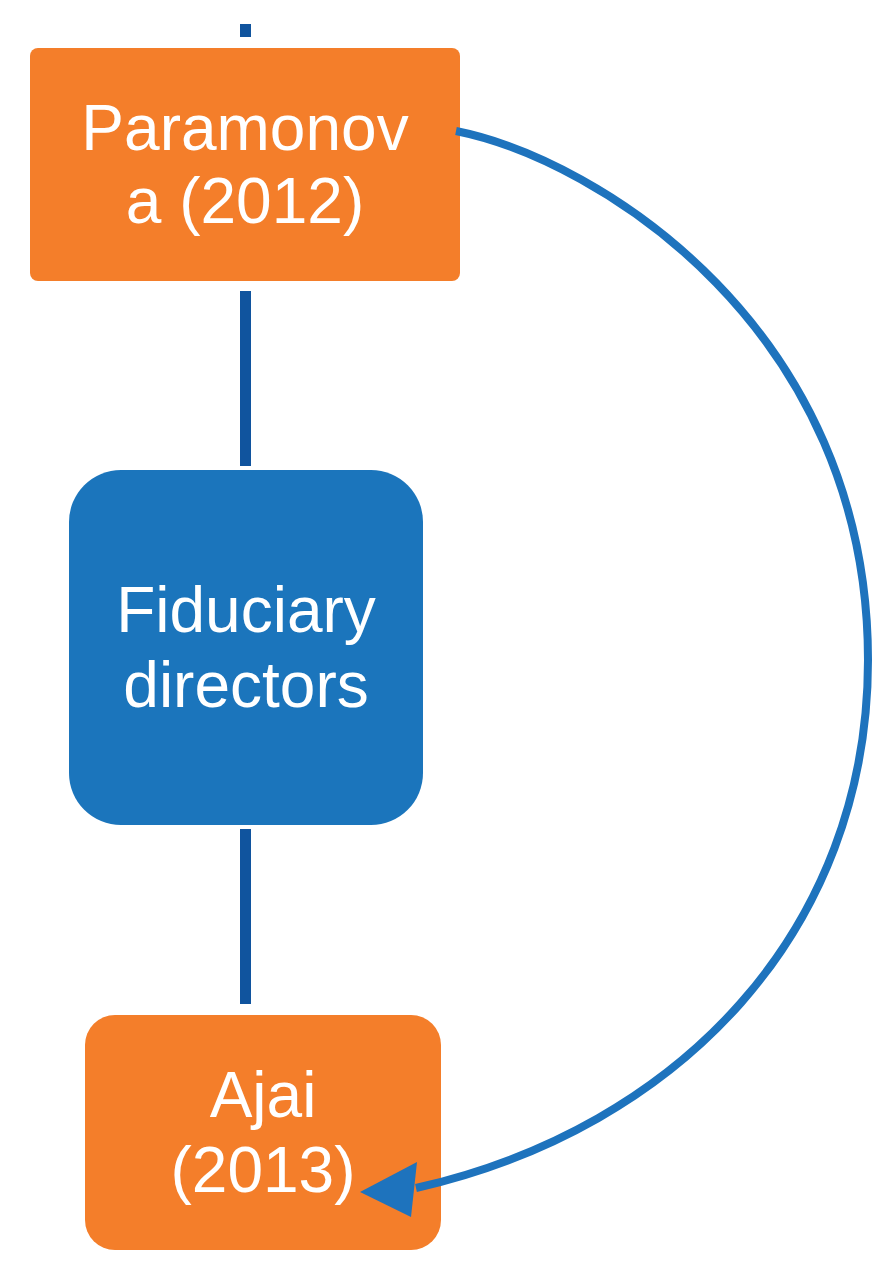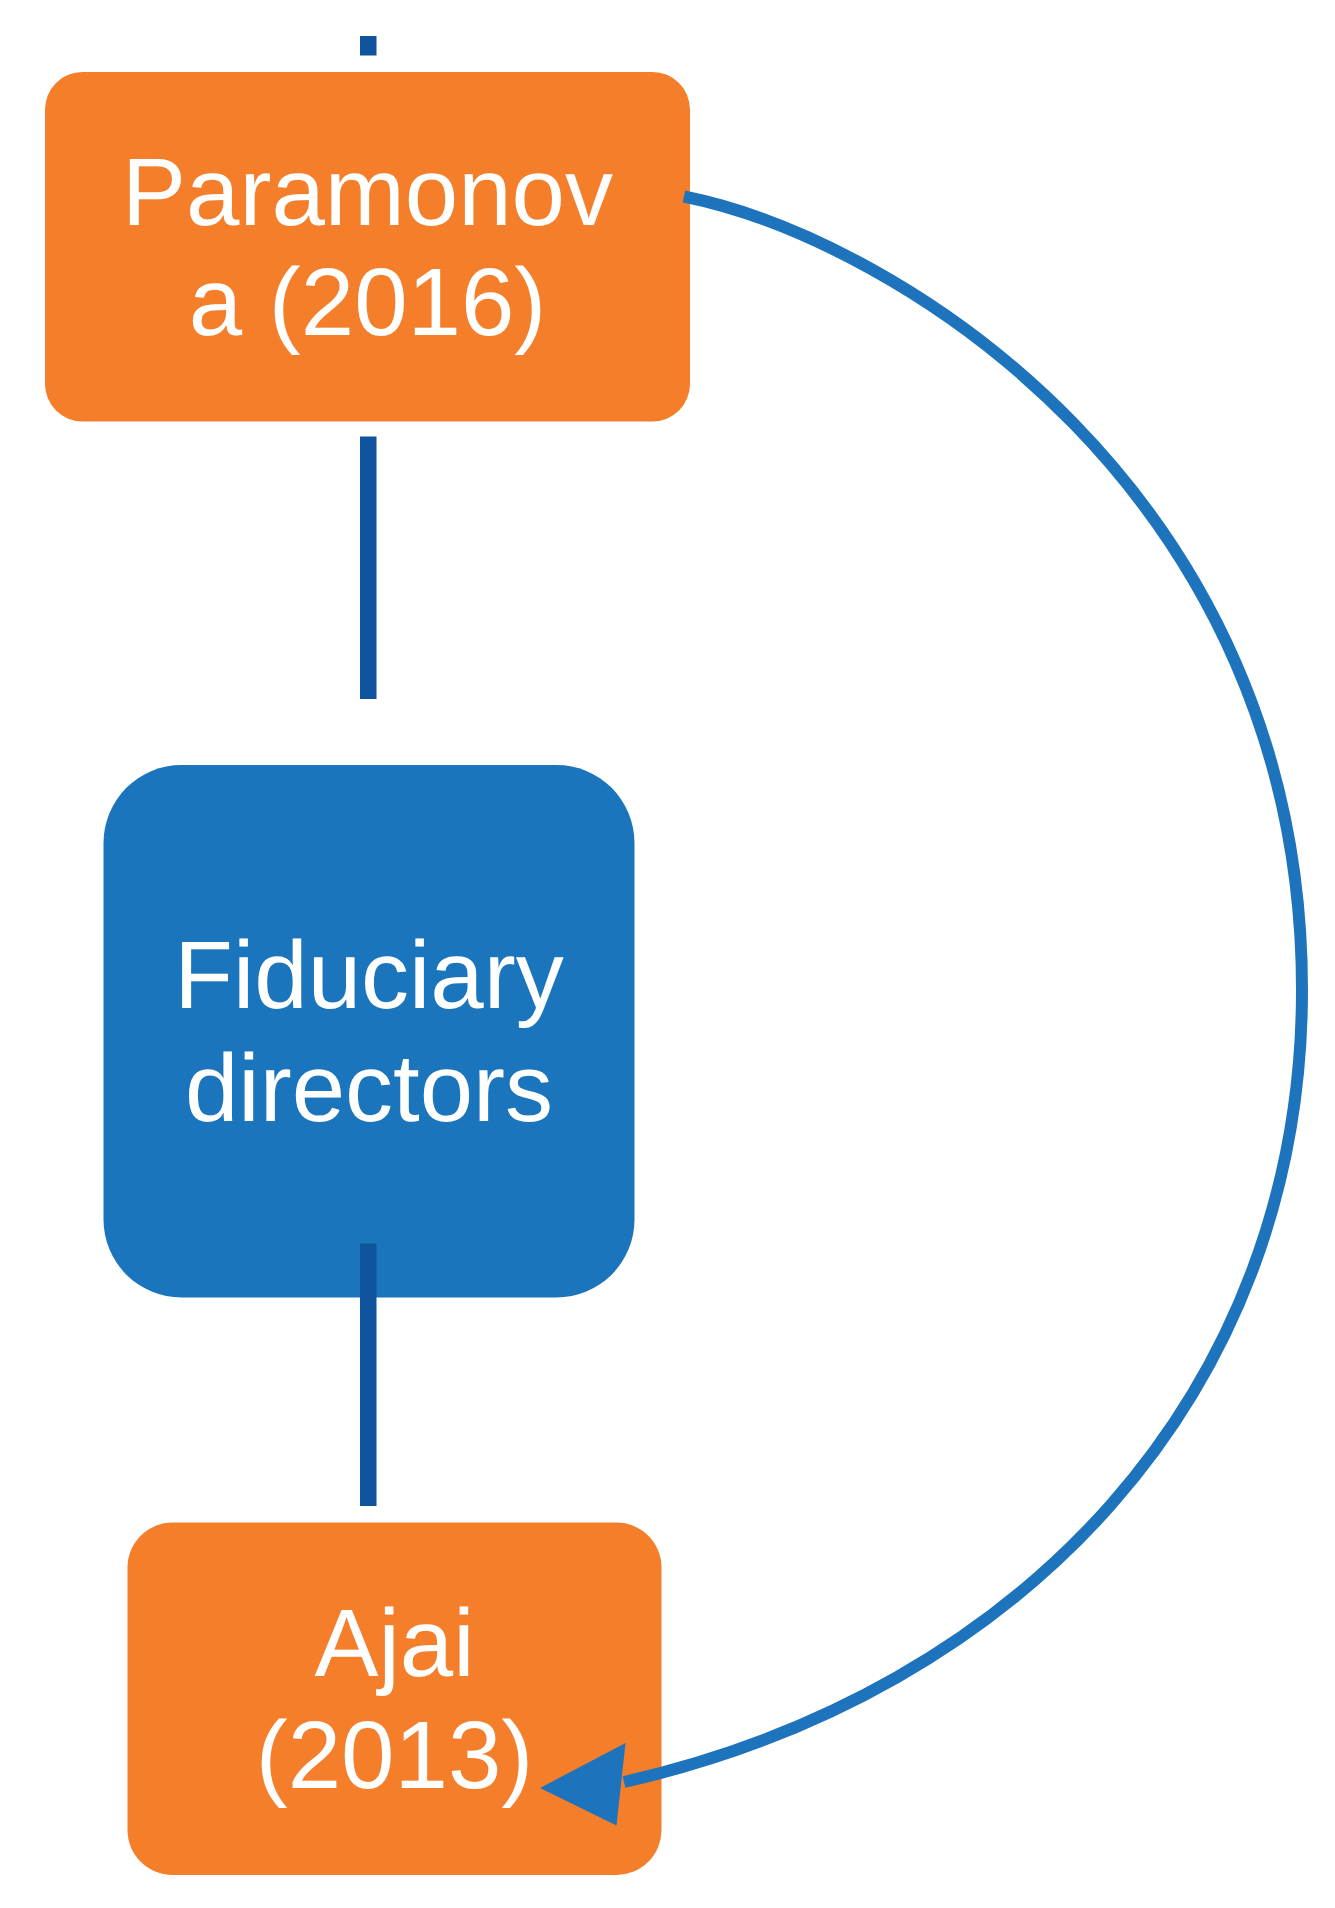--- a/index.html
+++ b/index.html
@@ -22,26 +22,26 @@
     flex-direction: column;
     align-items: center;
     justify-content: center;
     color: var(--text, #ffffff);
     text-align: center;
     font-size: 64px;
     line-height: 73px;
     user-select: none;
   }
   .node.orange { background: var(--node-orange, #F47E2A); }
-  .node.blue   { background: var(--node-blue,   #1B75BC); margin-top: 40px; }
+  .node.blue   { background: var(--node-blue,   #1B75BC); }
 
   .node-paramonova {
     left: 30px; top: 48px;
     width: 430px; height: 233px;
-    border-radius: 25px;
+    border-radius: 8px;
   }
   .node-fiduciary {
     left: 69px; top: 470px;
     width: 354px; height: 355px;
     border-radius: 52px;
     line-height: 75px;
   }
   .node-ajai {
     left: 85px; top: 1015px;
     width: 356px; height: 235px;
@@ -80,21 +80,21 @@
   <svg class="connector-layer" viewBox="0 0 890 1272" xmlns="http://www.w3.org/2000/svg">
     <line class="conn" x1="245.5" y1="24" x2="245.5" y2="37"></line>
     <line class="conn" x1="245.5" y1="291" x2="245.5" y2="466"></line>
     <line class="conn" x1="245.5" y1="829" x2="245.5" y2="1004"></line>
     <path class="curve" d="M 456 131 C 600 160, 868 330, 868 660 C 868 930, 680 1128, 416 1188"></path>
     <polygon class="arrowhead" points="360,1192 417,1162 411,1217"></polygon>
   </svg>
 
   <div class="node orange node-paramonova">
     <span>Paramonov</span>
-    <span>a (2016)</span>
+    <span>a (2012)</span>
   </div>
 
   <div class="node blue node-fiduciary">
     <span>Fiduciary</span>
     <span>directors</span>
   </div>
 
   <div class="node orange node-ajai">
     <span>Ajai</span>
     <span>(2013)</span>

